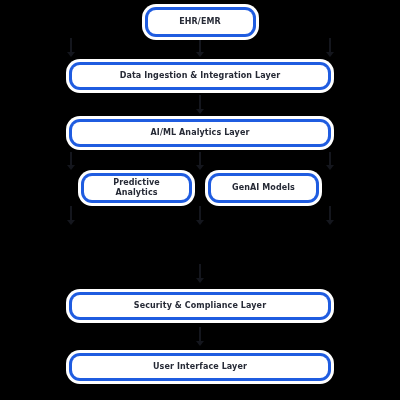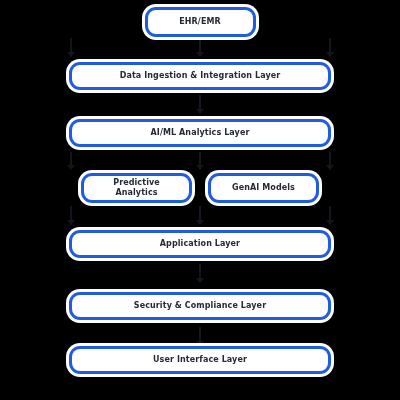--- a/index.html
+++ b/index.html
@@ -183,41 +183,32 @@
     </div>
     <div class="node small">
       <div class="node-blue">
         <div class="node-inner">
           <span class="node-label">GenAI Models</span>
         </div>
       </div>
     </div>
   </div>
 
-  <div class="row" style="top:227px; height:34px;">
-    <div class="node wide">
-      <div class="node-blue">
-        <div class="node-inner">
-          <span class="node-label">Application Layer</span>
-        </div>
-      </div>
-    </div>
-  </div>
 
   <div class="row" style="top:289px; height:34px;">
     <div class="node wide">
       <div class="node-blue">
         <div class="node-inner">
           <span class="node-label">Security &amp; Compliance Layer</span>
         </div>
       </div>
     </div>
   </div>
 
-  <div class="row" style="top:350px; height:20px;">
+  <div class="row" style="top:350px; height:34px;">
     <div class="node wide">
       <div class="node-blue">
         <div class="node-inner">
           <span class="node-label">User Interface Layer</span>
         </div>
       </div>
     </div>
   </div>
 
 </div>

